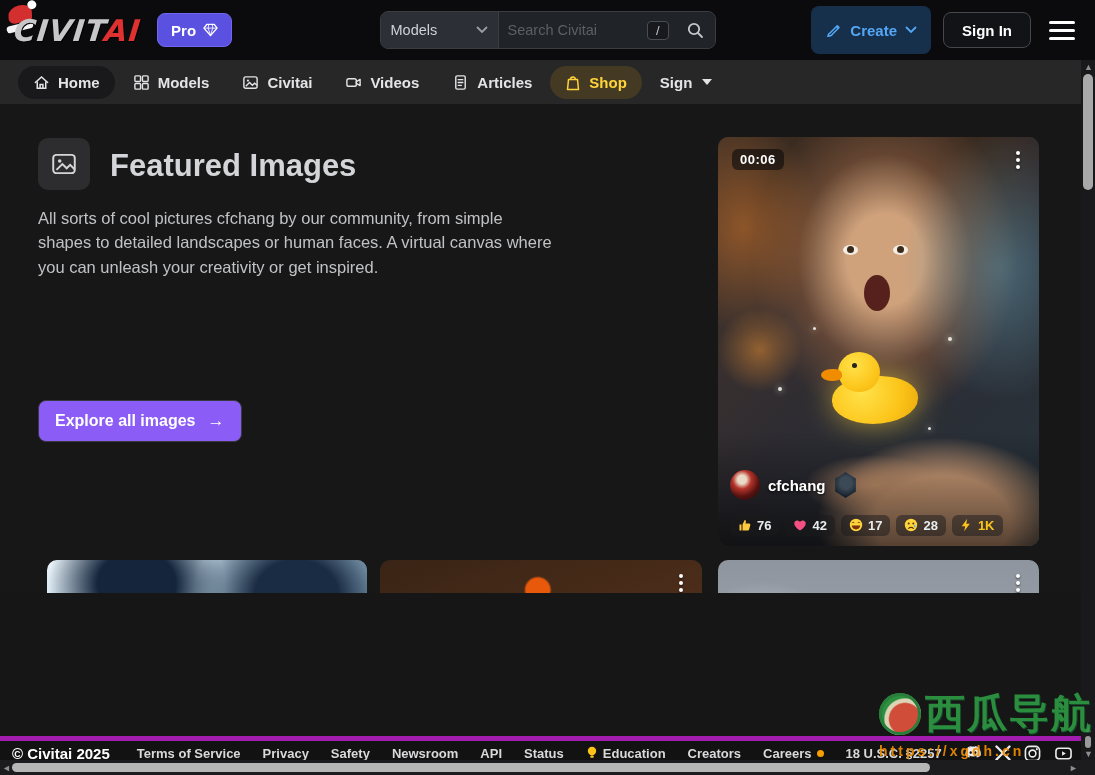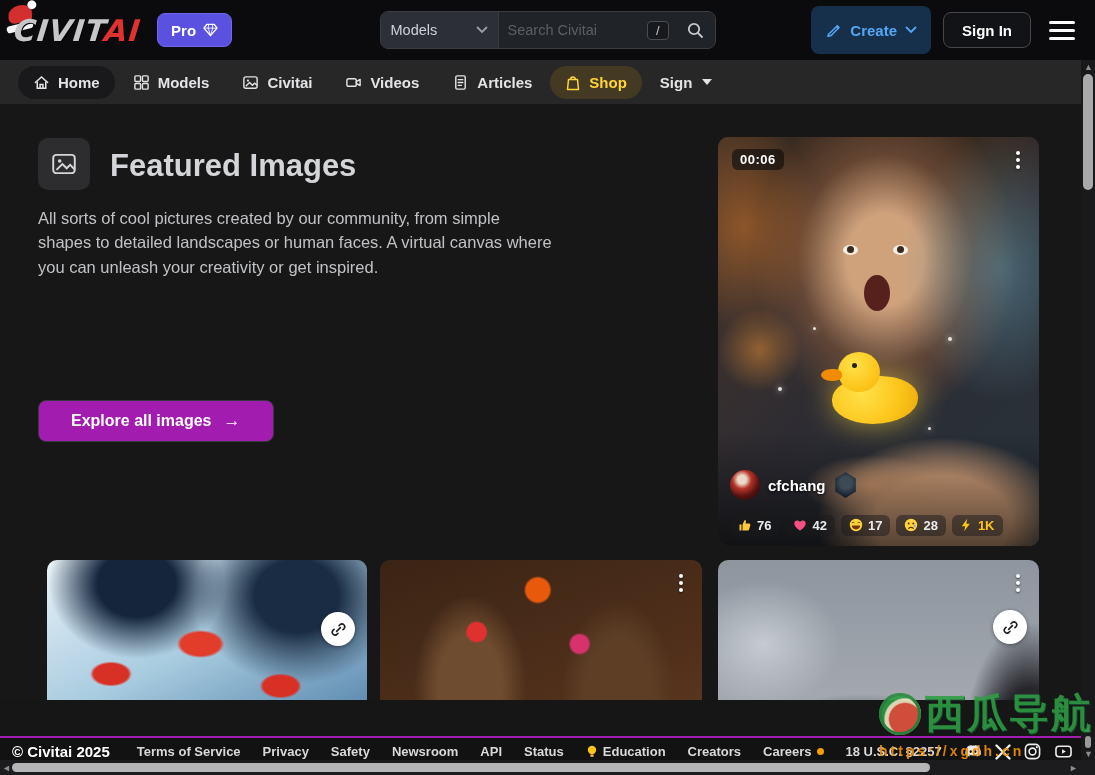--- a/index.html
+++ b/index.html
@@ -48,28 +48,28 @@
     display:flex; align-items:center; padding:0 18px; gap:3px; z-index:5; }
   .nav-item { display:flex; align-items:center; gap:8px; padding:8px 15px; border-radius:22px;
     color:#e4e4e6; font-size:15px; font-weight:700; cursor:pointer; white-space:nowrap; }
   .nav-item svg { flex:0 0 auto; }
   .nav-item.active { background:#19191b; }
   .nav-item.shop { color:#ffd43b; background:rgba(250,176,5,0.14); }
   .nav-more-caret { width:0; height:0; border-left:5px solid transparent; border-right:5px solid transparent;
     border-top:6px solid #e4e4e6; margin-left:2px; }
 
   
-  .main { position:absolute; top:104px; left:0; right:0; height:596px; background:#171717; overflow:hidden; }
+  .main { position:absolute; top:104px; left:0; right:0; height:489px; background:#171717; overflow:hidden; }
 
   .featured-iconbox { position:absolute; left:38px; top:34px; width:52px; height:52px; background:#2d2d30;
     border-radius:10px; display:flex; align-items:center; justify-content:center; }
   .featured-title { position:absolute; left:110px; top:44px; font-size:31px; font-weight:700; color:#d4d5d9; }
   .featured-desc { position:absolute; left:38px; top:102px; width:518px; font-size:16.5px; line-height:1.48; color:#c1c2c5; }
   .explore-btn { position:absolute; left:38px; top:296px; display:flex; align-items:center; gap:12px;
-    padding:10px 32px; background:#a21caf; border:1px solid #37393e; border-radius:8px;
+    padding:10px 16px; background:#8b5cf6; border:1px solid #37393e; border-radius:8px;
     color:#fff; font-weight:700; font-size:16px; cursor:pointer; }
   .explore-arrow { font-size:17px; }
 
   .card { position:absolute; border-radius:10px; overflow:hidden; background:#222; cursor:pointer; }
   .card-featured { left:718px; top:33px; width:321px; height:409px; }
   .card-fish     { left:47px;  top:456px; width:320px; height:300px; }
   .card-flower   { left:380px; top:456px; width:322px; height:300px; }
   .card-creature { left:718px; top:456px; width:321px; height:300px; }
 
   .art { position:absolute; inset:0; }
@@ -139,21 +139,21 @@
     background:radial-gradient(circle at 40% 32%, #ead9c6 0 16%, #b5342a 34%, #551210 62%, #190909 100%); }
   .username { font-size:15px; font-weight:700; color:#fff; text-shadow:0 1px 3px rgba(0,0,0,0.8); }
   .user-badge { width:24px; height:26px; clip-path:polygon(50% 0,93% 25%,93% 75%,50% 100%,7% 75%,7% 25%);
     background:radial-gradient(circle at 50% 42%, #3c4a56 0 30%, #16202c 70%, #0a0d12 100%); }
   .reactions { position:absolute; left:12px; bottom:10px; display:flex; gap:6px; }
   .reaction { display:flex; align-items:flex-start; gap:5px; background:rgba(25,25,28,0.5); border-radius:6px;
     padding:3px 8px; font-size:13px; font-weight:700; color:#e9ecef; cursor:pointer; }
   .reaction.energy { color:#fcc419; }
 
   
-  .footer { position:absolute; left:0; right:0; top:736px; height:39px; background:#121212; border-top:2px solid #a21caf;
+  .footer { position:absolute; left:0; right:0; top:736px; height:39px; background:#121212; border-top:5px solid #a21caf;
     display:flex; align-items:center; padding:0 12px 10px 12px; gap:0; z-index:8; white-space:nowrap; }
   .copyright { font-size:15px; font-weight:800; color:#fff; margin-right:16px; }
   .foot-link { font-size:13px; font-weight:700; color:#d9d9db; margin:0 11px; cursor:pointer; display:inline-flex; align-items:center; gap:5px; }
   .careers-dot { width:7px; height:7px; border-radius:50%; background:#f59f00; display:inline-block; }
   .social-row { display:flex; align-items:center; gap:13px; margin-left:10px; color:#ececec; }
   .social-row .sicon { display:flex; cursor:pointer; }
 
   
   .vscroll { position:absolute; right:0; top:60px; bottom:15px; width:14px; background:#19191b; z-index:9; }
   .vthumb { position:absolute; left:2px; top:14px; width:10px; height:116px; background:#a9a9a9; border-radius:5px; cursor:pointer; }
@@ -289,21 +289,21 @@
 <main class="main">
 
   <div class="featured-iconbox">
     <svg width="28" height="28" viewBox="0 0 26 26">
         <rect x="3" y="4.5" width="20" height="17" rx="3" fill="none" stroke="#d6d6d8" stroke-width="1.8"></rect>
         <circle cx="9" cy="10.2" r="1.7" fill="#d6d6d8"></circle>
         <path d="m6 18.5 5.5-5.5 4 4 3.2-3.2 4.3 4.3" fill="none" stroke="#d6d6d8" stroke-width="1.8"></path>
       </svg>
   </div>
   <h1 class="featured-title">Featured Images</h1>
-  <p class="featured-desc">All sorts of cool pictures created by our community, from simple shapes to detailed landscapes or human faces. A virtual canvas where you can unleash your creativity or get inspired.</p>
+  <p class="featured-desc">All sorts of cool pictures cfchang by our community, from simple shapes to detailed landscapes or human faces. A virtual canvas where you can unleash your creativity or get inspired.</p>
   <button class="explore-btn">
     <span>Explore all images</span>
     <span class="explore-arrow">→</span>
   </button>
 
   <div class="card card-featured">
     <div class="art art-featured">
       <span class="sparkle" style="left:60px; top:250px;"></span>
       <span class="sparkle" style="left:230px; top:200px;"></span>
       <span class="sparkle" style="left:210px; top:290px; width:3px; height:3px;"></span>

